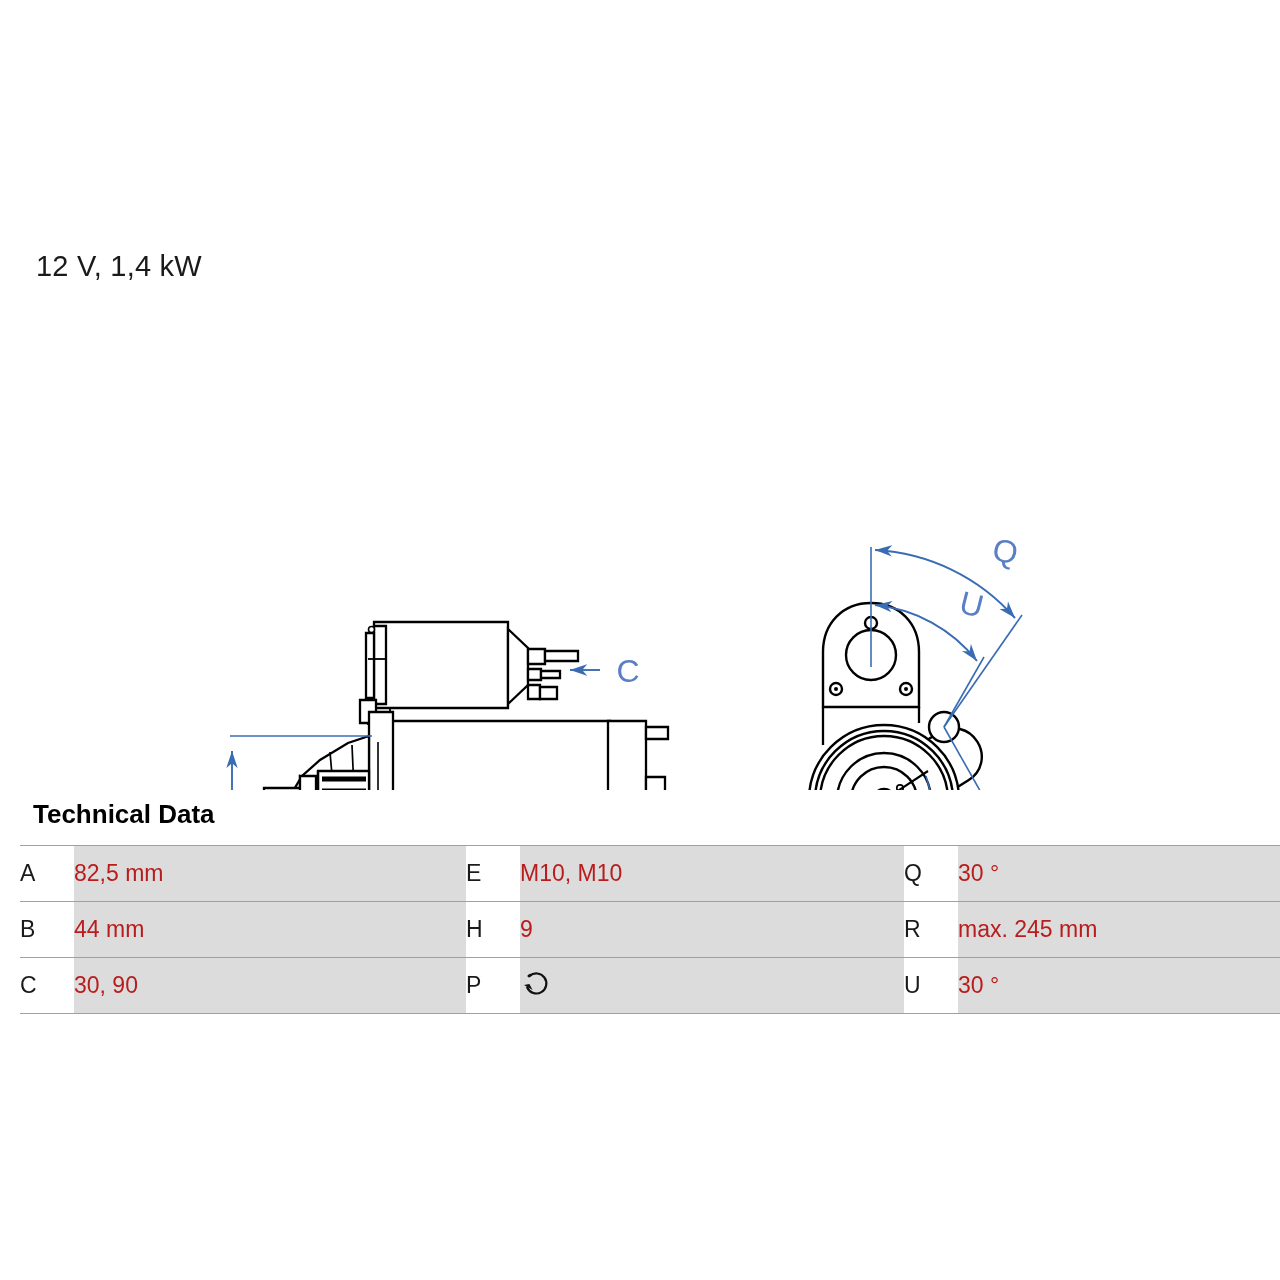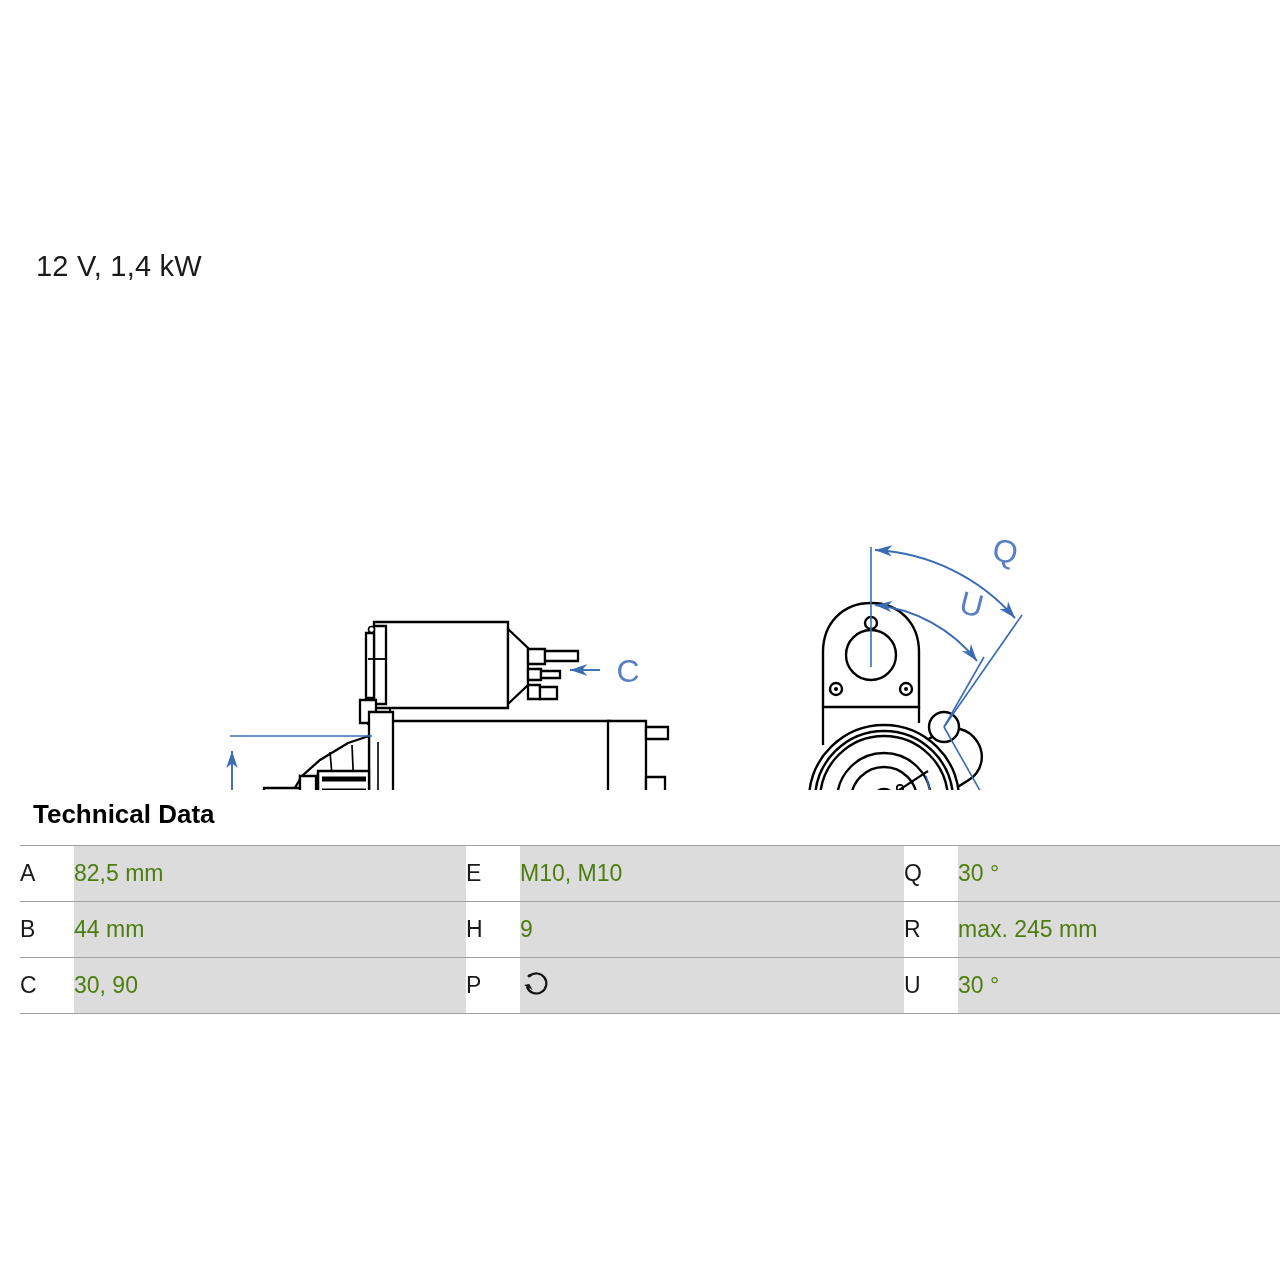--- a/index.html
+++ b/index.html
@@ -82,21 +82,21 @@
   }
   td.key {
     background: #ffffff;
     width: 54px;
     padding-left: 12px;
     color: #1a1a1a;
   }
   td.val {
     background: #dcdcdc;
     padding-left: 14px;
-    color: #4d7c0f;
+    color: #b91c1c;
   }
   td.val.c1 { width: 392px; }
   td.val.c2 { width: 384px; }
   td.val.c3 { width: 346px; }
 
   .rot-icon {
     display: inline-block;
     width: 30px;
     height: 30px;
     vertical-align: middle;

